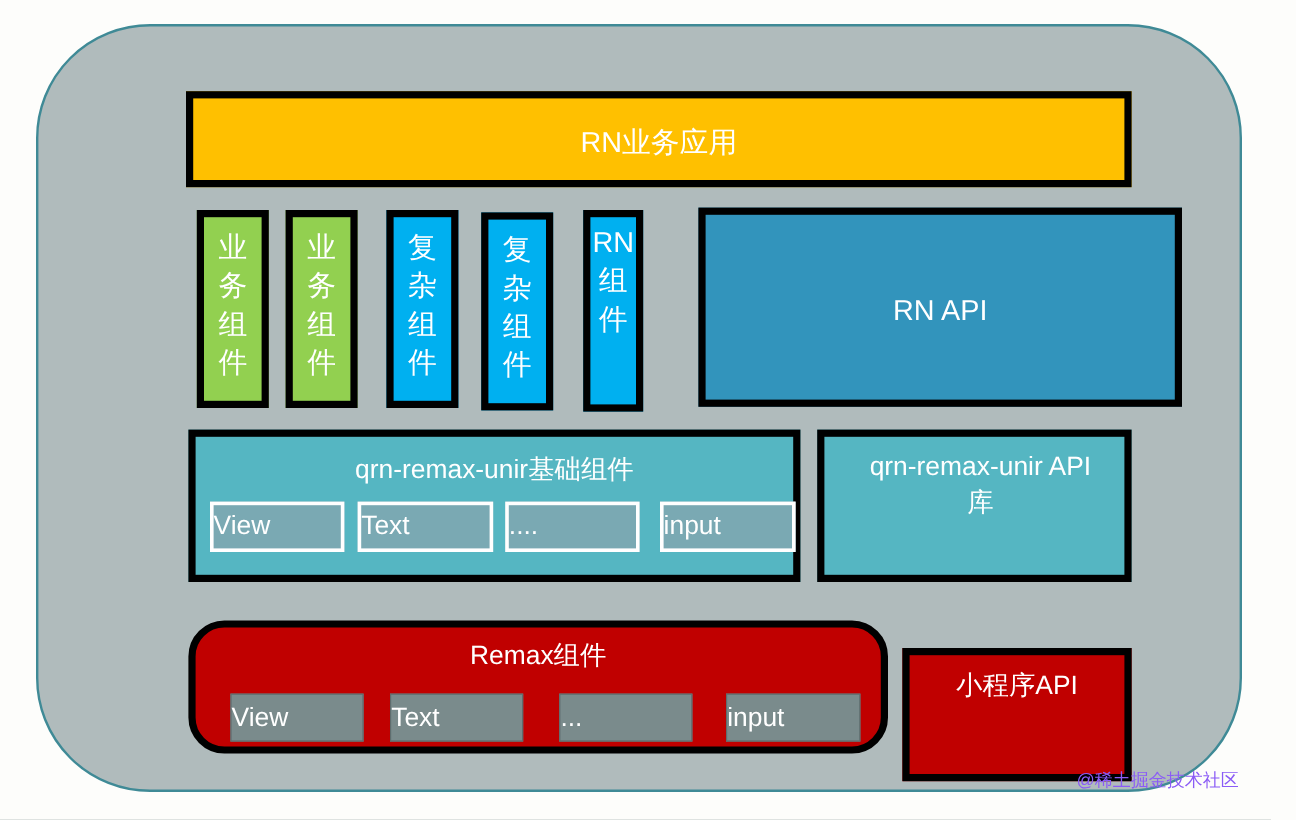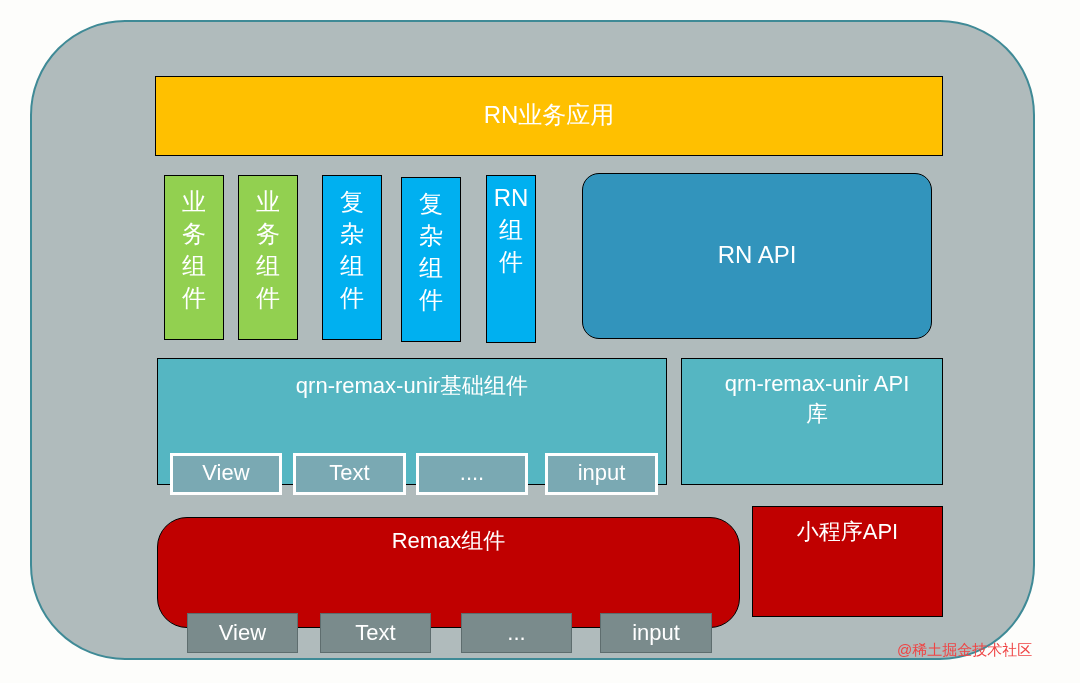--- a/index.html
+++ b/index.html
@@ -1,37 +1,37 @@
 <!DOCTYPE html>
 <html><head>
 <meta charset="utf-8">
 <style>
   html, body { margin:0; padding:0; }
   body { width:1080px; height:683px; background:#fdfdfb; position:relative; overflow:hidden;
          font-family:"Liberation Sans","DejaVu Sans",sans-serif; }
   .frame { position:absolute; left:30px; top:20px; width:1005px; height:640px;
            background:#b0bbbc; border:2px solid #3f8a96; border-radius:95px; box-sizing:border-box; }
-  .box { position:absolute; box-sizing:border-box; border:1px solid #000000; color:#fff; text-align:center; }
+  .box { position:absolute; box-sizing:border-box; border:6px solid #000000; color:#fff; text-align:center; }
   .top { left:155px; top:76px; width:788px; height:80px; background:#ffc000;
          font-size:24px; line-height:76px; }
   .vcol { top:175px; width:60px; height:165px; font-size:24px; line-height:32px; padding-top:10px; }
   .vcol span { display:block; }
   .green { background:#92d050; }
   .cyan { background:#00b0f0; }
-  .rnapi { left:582px; top:173px; width:350px; height:166px; background:#3294bc; font-size:24px; line-height:162px;border-radius:17px; }
+  .rnapi { left:582px; top:173px; width:403px; height:166px; background:#3294bc; font-size:24px; line-height:162px; }
   .qrn { left:157px; top:358px; width:510px; height:127px; background:#55b6c2; }
   .qrn .title { font-size:22px; margin-top:12px; }
   .qrnapi { left:681px; top:358px; width:262px; height:127px; background:#55b6c2; font-size:22px; line-height:30px; padding-top:10px;padding-left:10px; }
-  .chip { position:absolute; box-sizing:border-box; font-size:22px; color:#fff; text-align:center;margin-top:40px; }
+  .chip { position:absolute; box-sizing:border-box; font-size:22px; color:#fff; text-align:left; }
   .chip-q { top:54px; height:42px; border:3px solid #fff; background:#7aa9b3; line-height:34px; }
   .remax { left:157px; top:517px; width:583px; height:111px; background:#c00000;border-radius:30px; }
   .remax .title { font-size:22px; margin-top:8px; }
   .chip-r { top:55px; height:40px; background:#7a8b8c; border:1px solid #5e6d6e; line-height:38px; }
-  .mpapi { left:752px; top:506px; width:191px; height:111px; background:#c00000; font-size:22px; line-height:26px; padding-top:12px; }
-  .watermark { position:absolute; left:897px; top:641px; font-size:15px; color:#ef4444; }
+  .mpapi { left:752px; top:540px; width:191px; height:111px; background:#c00000; font-size:22px; line-height:26px; padding-top:12px; }
+  .watermark { position:absolute; left:897px; top:641px; font-size:15px; color:#8b5cf6; }
 </style>
 </head>
 <body>
 
 <div class="frame"></div>
 
 <div class="box top">RN业务应用</div>
 
 <div class="box vcol green" style="left:164px;">
   <span>业</span>

